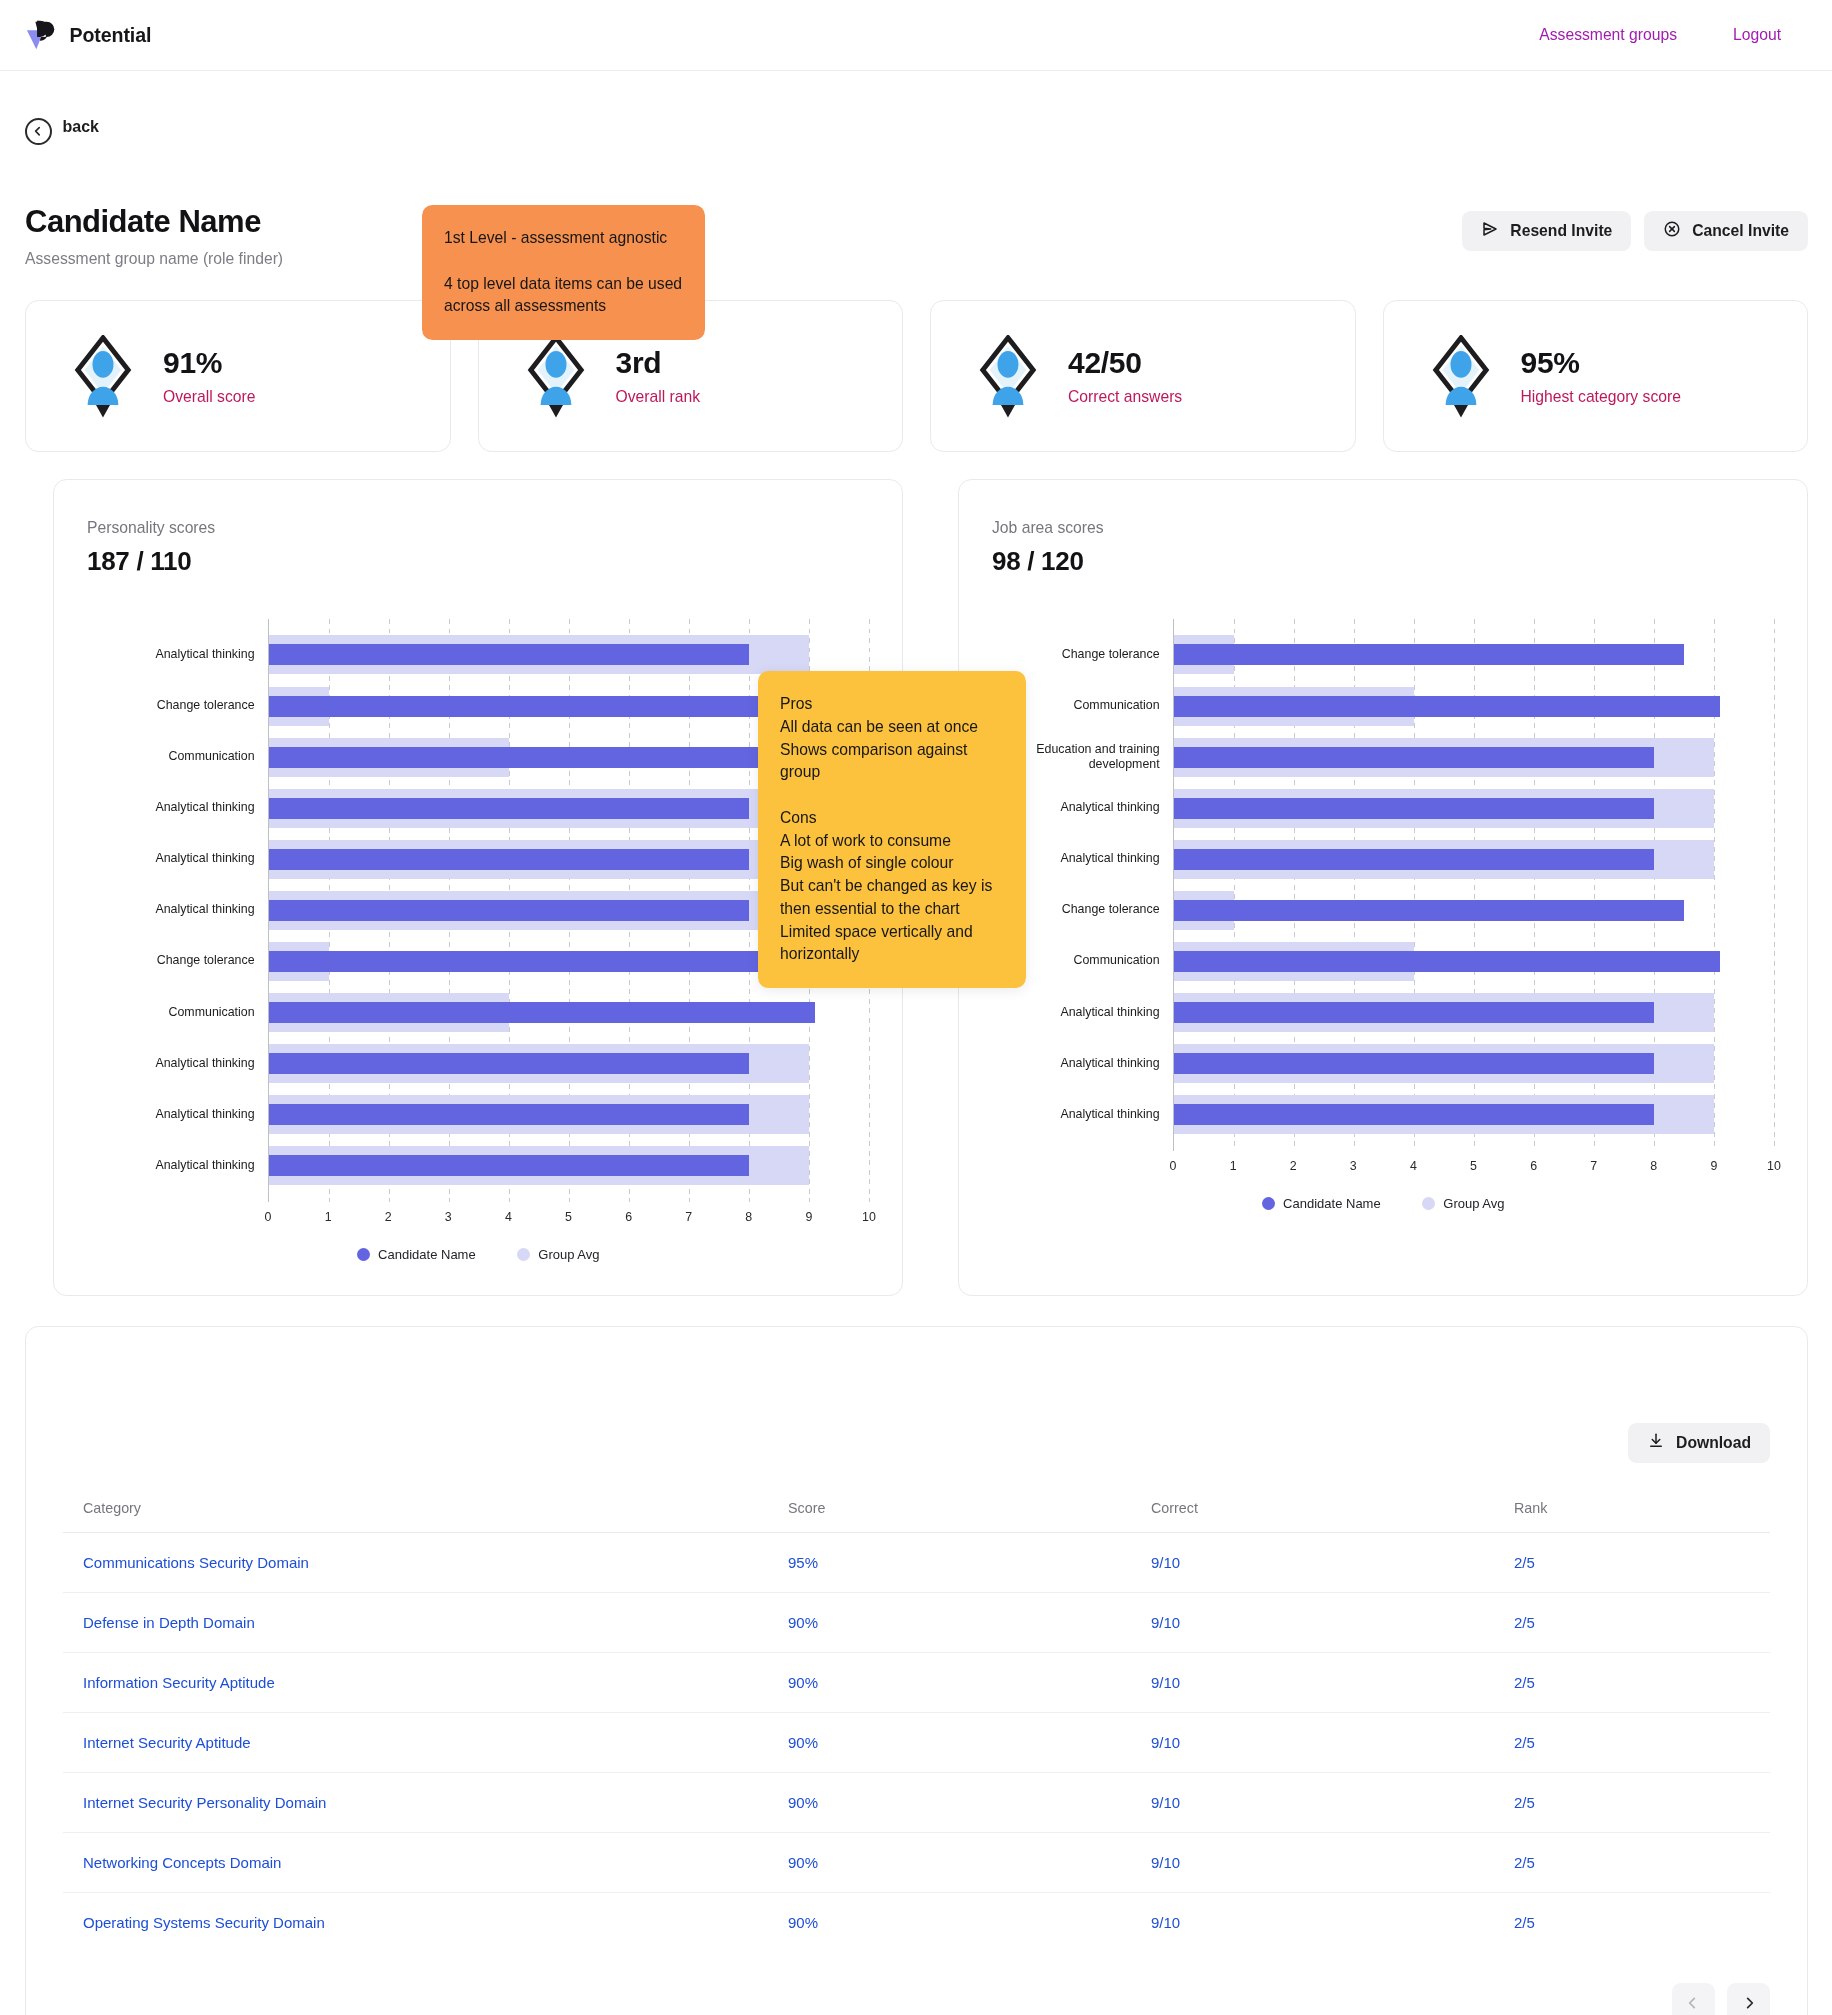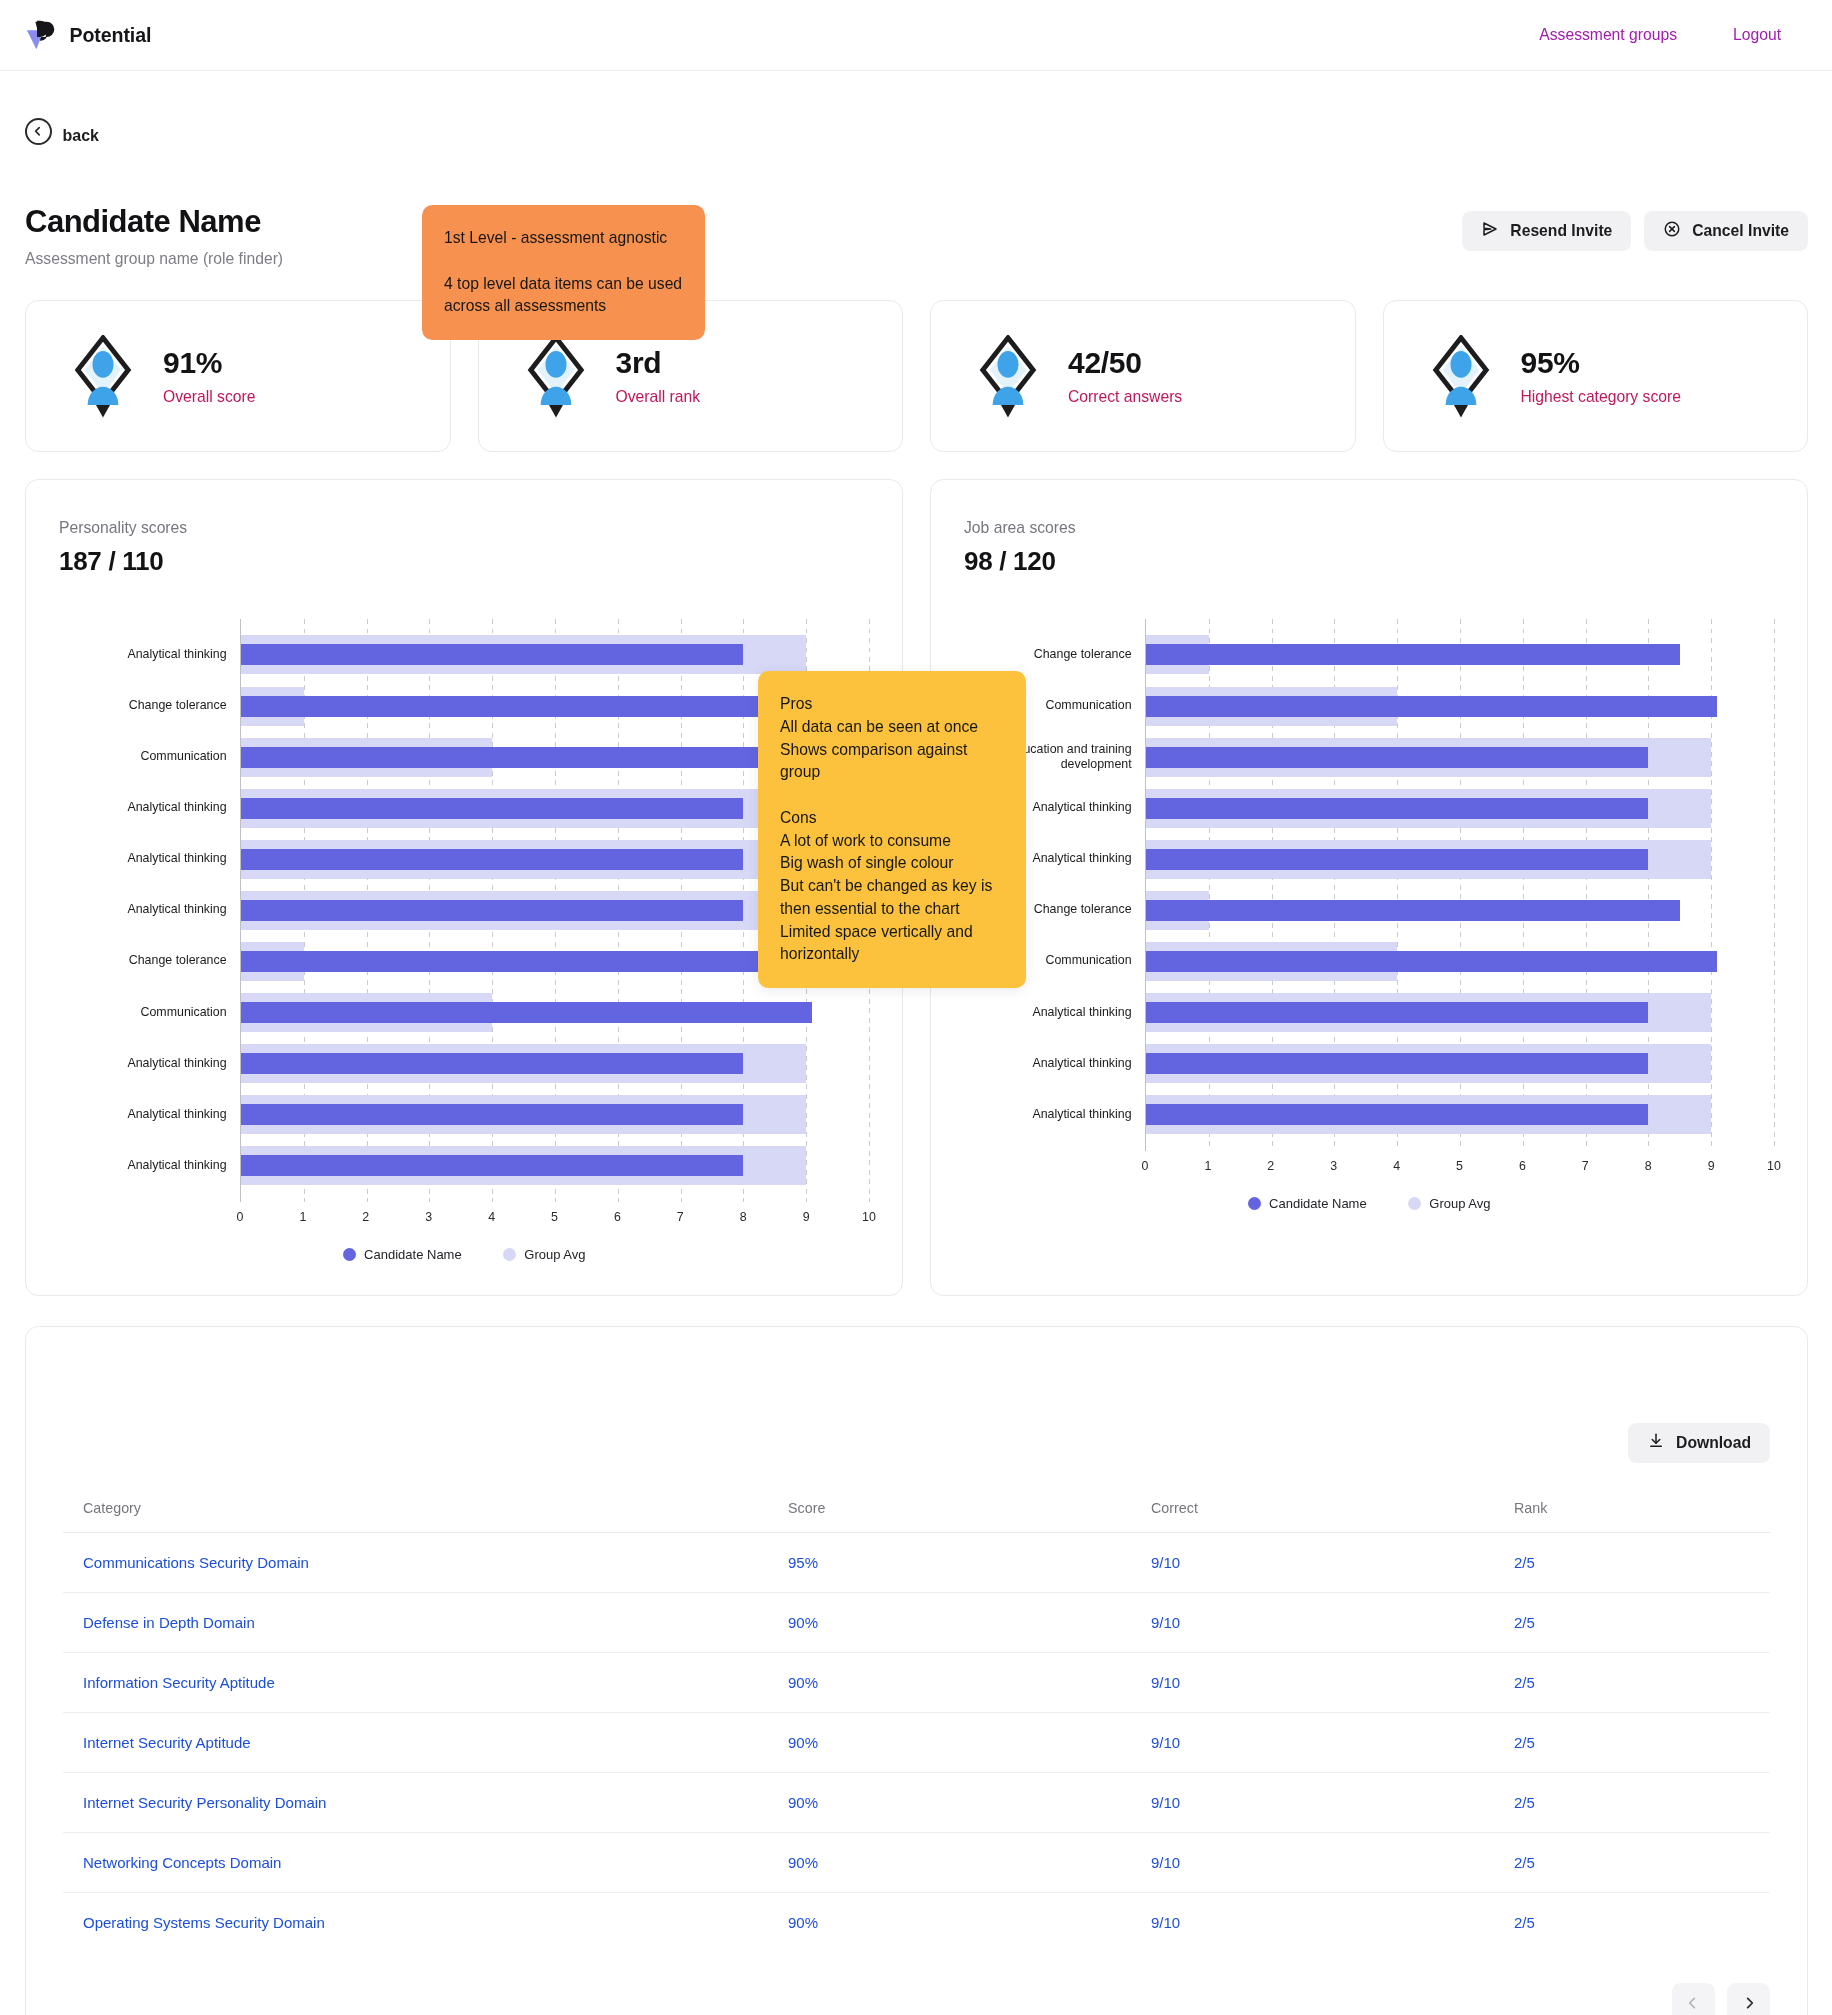--- a/index.html
+++ b/index.html
@@ -22,21 +22,21 @@
   }
   .brand { display: flex; align-items: center; gap: 10.5px; }
   .brand-mark { width: 34px; height: 34px; position: relative; }
   .brand-name { font-size: 19.6px; font-weight: 700; letter-spacing: -0.1px; color: #16161a; }
   .topnav { margin-left: auto; display: flex; align-items: center; gap: 48px; }
   .topnav a { font-size: 15.7px; color: #a21caf; text-decoration: none; margin-left: 8px; }
 
   
   .page { padding: 0 25px; position: relative; }
 
-  .back-row { display: flex; align-items: flex-end; gap: 10.5px; margin-top: 47px; }
+  .back-row { display: flex; align-items: flex-start; gap: 10.5px; margin-top: 47px; }
   .back-circle {
     width: 27px; height: 27px; border-radius: 50%;
     border: 2.9px solid #2b2b2e; display: flex; align-items: center; justify-content: center;
   }
   .back-circle svg { width: 12.4px; height: 12.4px; }
   .back-label { font-size: 16px; font-weight: 700; color: #1d1d20; }
 
   .title-row { display: flex; align-items: flex-start; margin-top: 59px; }
   .page-title { font-size: 31px; font-weight: 700; letter-spacing: -0.5px; color: #121214; }
   .page-sub { font-size: 15.7px; color: #7d7d86; margin-top: 10px; }
@@ -56,21 +56,21 @@
     height: 152px; display: flex; align-items: center; padding-left: 42px; gap: 25px;
   }
   .stat-icon { width: 70px; height: 82px; flex: none; }
   .stat-value { font-size: 30px; font-weight: 700; letter-spacing: -0.3px; color: #131316; }
   .stat-label { font-size: 15.7px; color: #be185d; margin-top: 7.6px; }
 
   
   .charts { display: flex; gap: 27px; margin-top: 27px; }
   .chart-card {
     flex: 1; background: #fff; border: 1px solid #e9e9ec; border-radius: 13.4px;
-    padding: 39px 33px 33px 33px; position: relative;
+    padding: 39px 33px 33px 33px; position: relative; margin-left: 28px;
   }
   .chart-kicker { font-size: 15.7px; color: #76767e; }
   .chart-total { font-size: 26px; font-weight: 700; letter-spacing: -0.3px; margin-top: 8.6px; color: #131316; }
 
   .plot { margin-top: 42px; display: flex; }
   .cat-col { width: 181px; flex: none; position: relative; }
   .cat-label {
     position: absolute; right: 13.4px; text-align: right; font-size: 12.4px;
     color: #1c1c1f; line-height: 1.22; transform: translateY(-50%);
     white-space: pre-line;

